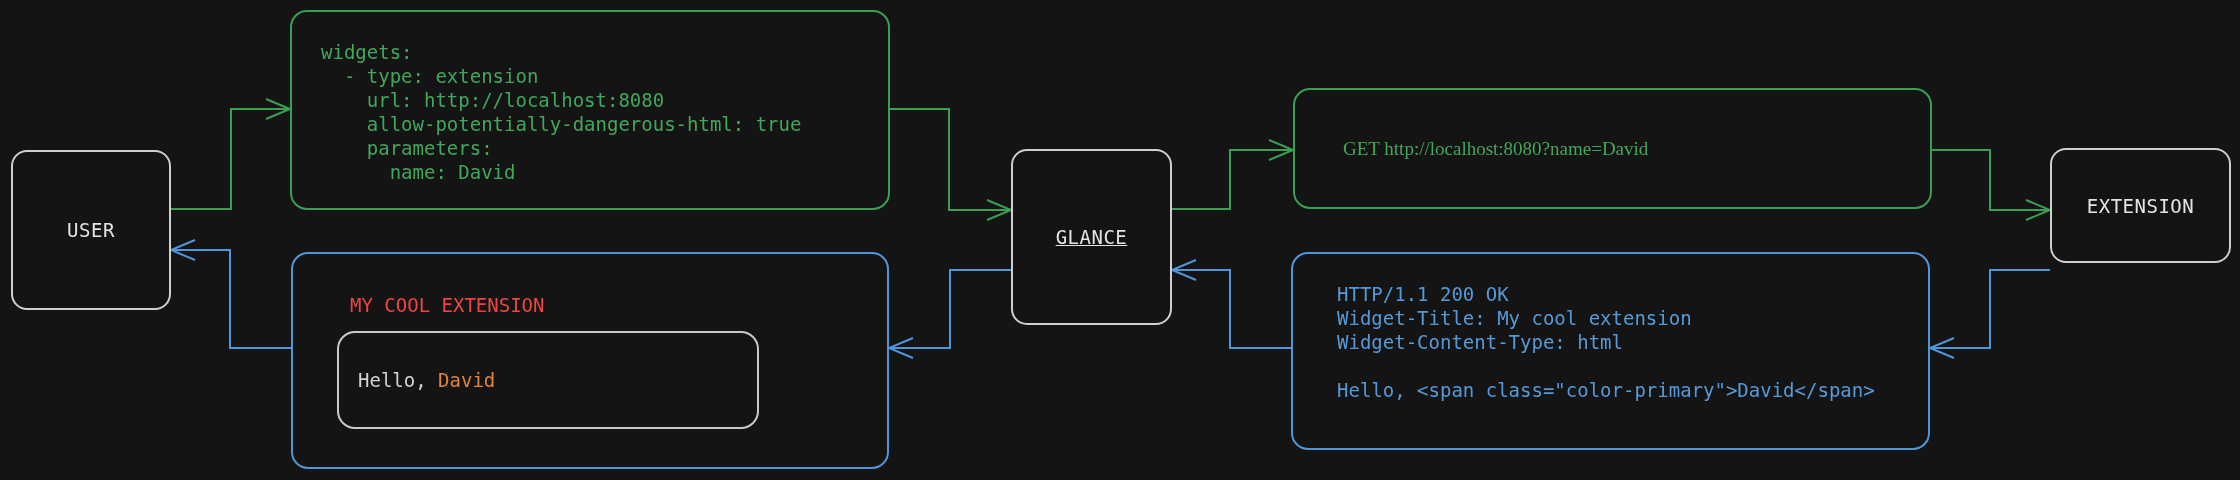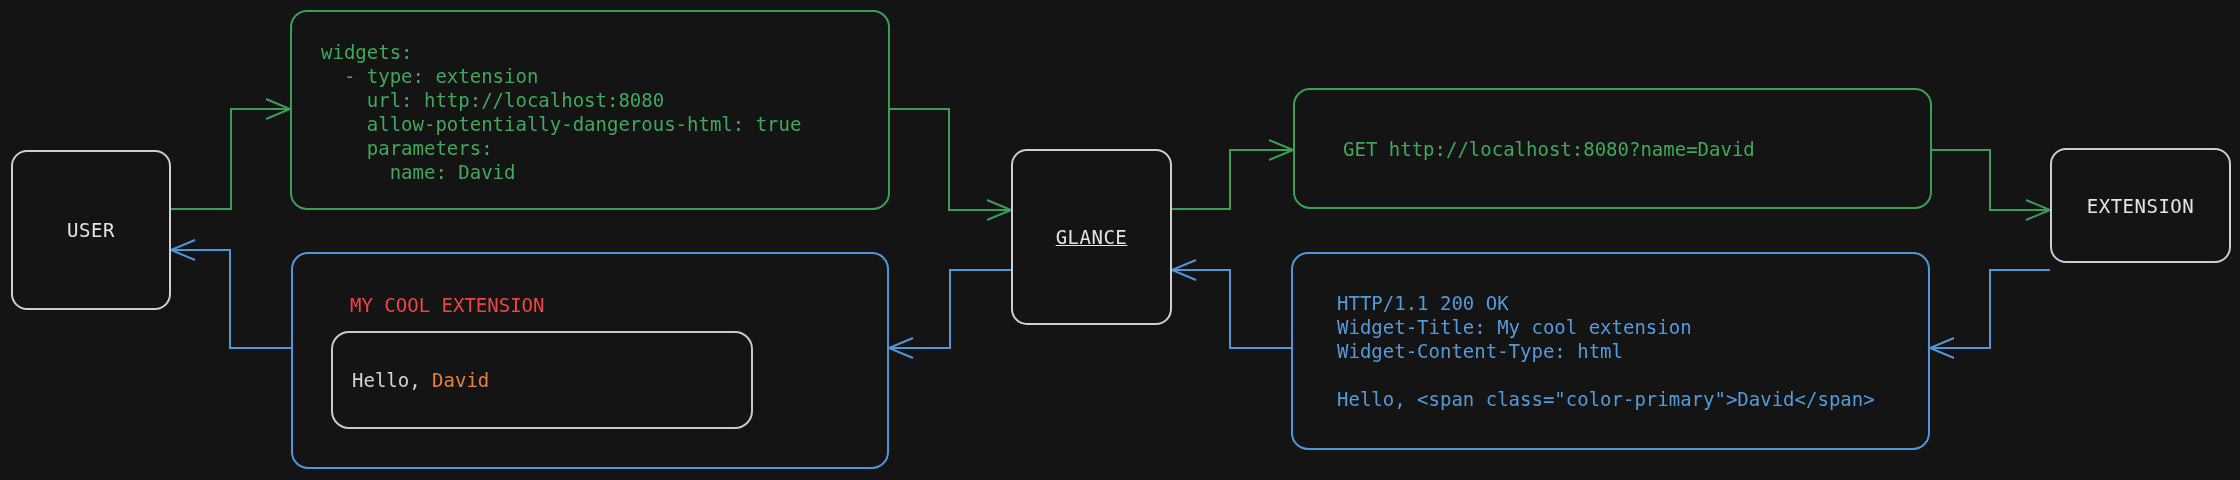--- a/index.html
+++ b/index.html
@@ -47,34 +47,35 @@
     font-family: inherit;
     font-size: 19px;
     line-height: 24px;
   }
   .codebox.green pre { color: #3fa85a; }
   .codebox.blue  pre { color: #549ad8; }
   #config-box pre   { padding: 28px 0 0 29px; }
   #request-box {
     display: flex;
     align-items: center;
+    font-family: Liberation Serif, serif;
   }
   #request-box pre { padding-left: 48px; }
-  #response-box pre { padding: 37px 0 0 44px; }
+  #response-box pre { padding: 28px 0 0 44px; }
 
   #widget-title {
     position: absolute;
     left: 57px;
     top: 40px;
     color: #ef4444;
     font-size: 19px;
   }
   #widget-inner {
     position: absolute;
-    left: 38px;
+    left: 44px;
     top: 77px;
     width: 422px;
     height: 98px;
     box-sizing: border-box;
     border: 2px solid #c9c9c9;
     border-radius: 18px;
     display: flex;
     align-items: center;
   }
   #widget-greeting {

